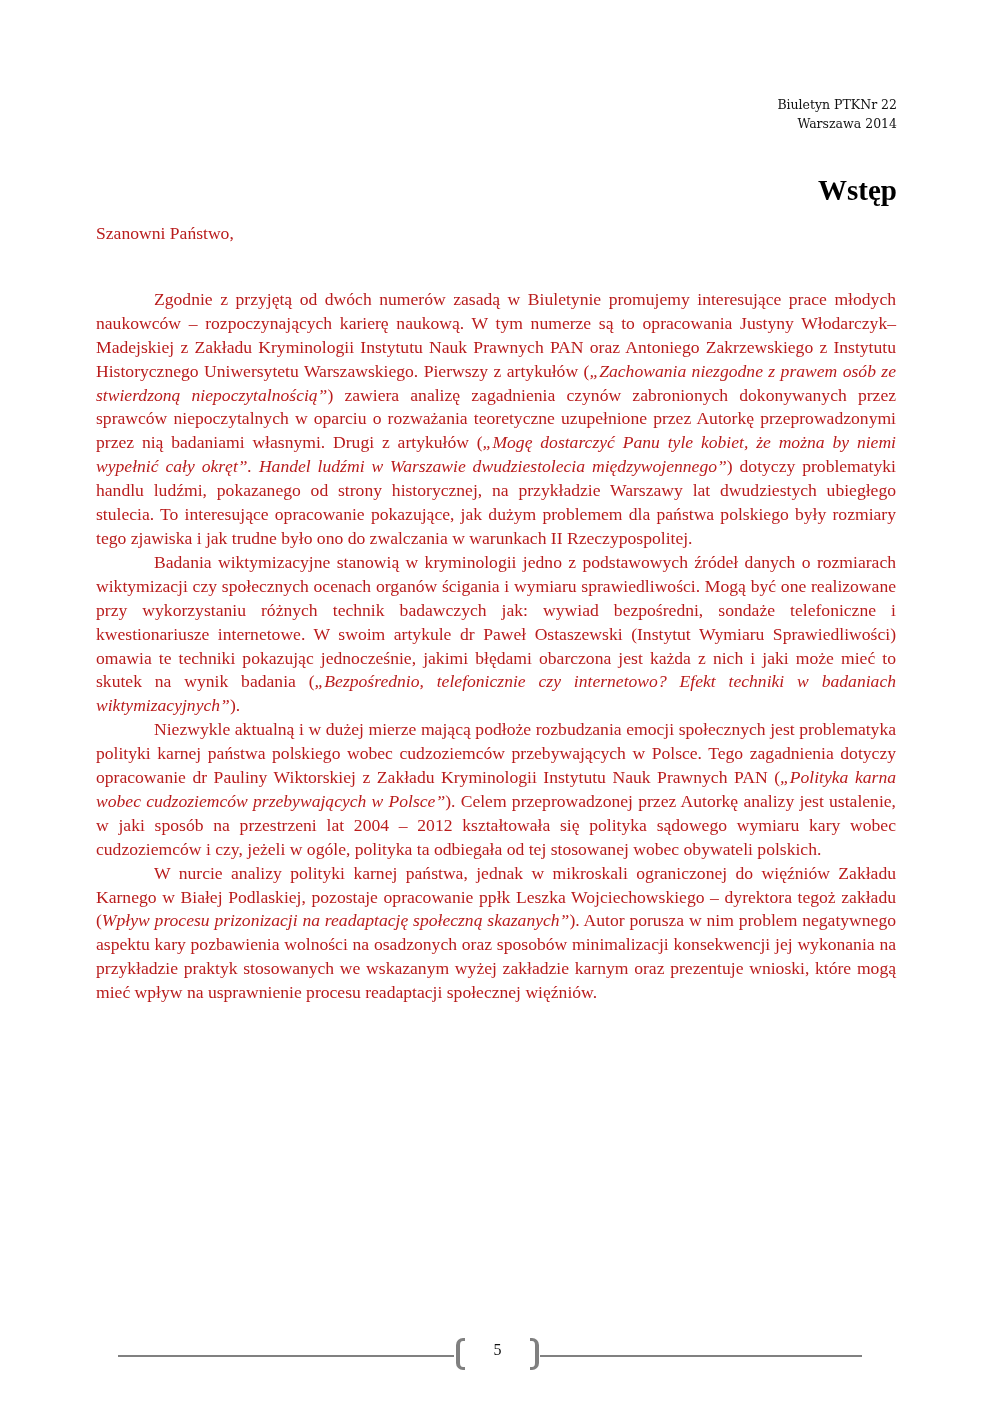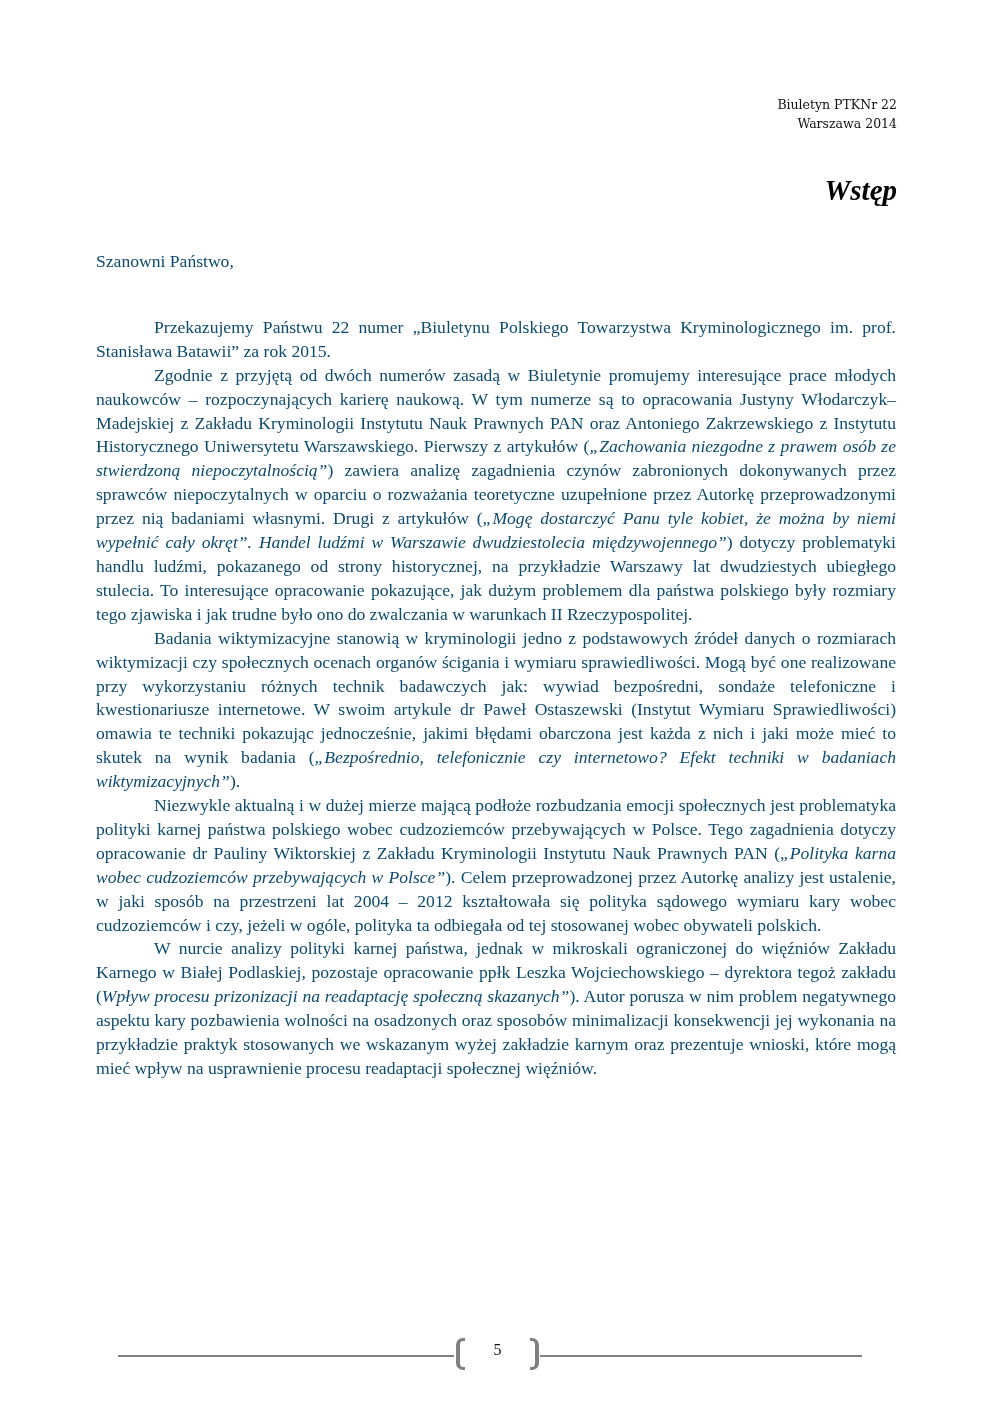--- a/index.html
+++ b/index.html
@@ -1,20 +1,20 @@
 <!DOCTYPE html>
 <html><head>
 <meta charset="utf-8">
 <style>
   html, body { margin: 0; padding: 0; background: #ffffff; }
   body { width: 992px; height: 1403px; position: relative; overflow: hidden; color: #111; }
   .page { position: absolute; left: 0; top: 0; width: 992px; height: 1083px; }
   .header { position: absolute; right: 95px; top: 95px; text-align: right; font-family: "DejaVu Serif", serif; font-size: 12.5px; line-height: 19px; color: #111; }
-  .title { position: absolute; right: 95px; top: 174px; font-family: "Liberation Serif", serif; font-weight: bold; font-size: 29px; color: #000; font-style: italic; }
-  .body-text { position: absolute; left: 96px; top: 250px; width: 800px; font-family: "Liberation Serif", serif; font-size: 17.6px; line-height: 23.9px; text-align: justify; color: #0c4a6e; }
+  .title { position: absolute; right: 95px; top: 174px; font-family: "Liberation Serif", serif; font-weight: bold; font-size: 29px; color: #000; }
+  .body-text { position: absolute; left: 96px; top: 222px; width: 800px; font-family: "Liberation Serif", serif; font-size: 17.6px; line-height: 23.9px; text-align: justify; color: #b91c1c; }
   .salutation { margin: 0 0 42px 0; text-align: left; }
   .para { margin: 0; text-indent: 58px; text-align: justify; }
   .para i { font-style: italic; }
   .footer { position: absolute; left: 0; top: 1330px; width: 992px; height: 60px; }
   .footer .line-left { position: absolute; left: 118px; top: 25px; width: 336px; height: 2px; background: #808080; }
   .footer .line-right { position: absolute; left: 540px; top: 25px; width: 322px; height: 2px; background: #808080; }
   .footer .bracket-left { position: absolute; left: 456px; top: 8px; width: 9px; height: 32px; border-left: 4px solid #808080; border-top: 3px solid #808080; border-bottom: 3px solid #808080; border-radius: 7px 0 0 7px; box-sizing: border-box; }
   .footer .bracket-right { position: absolute; left: 530px; top: 8px; width: 9px; height: 32px; border-right: 4px solid #808080; border-top: 3px solid #808080; border-bottom: 3px solid #808080; border-radius: 0 7px 7px 0; box-sizing: border-box; }
   .footer .page-num { position: absolute; left: 465px; width: 65px; top: 11px; text-align: center; font-family: "Liberation Serif", serif; font-size: 16px; color: #111; }
 </style>
@@ -26,23 +26,20 @@
   <div class="header">
     <div>Biuletyn PTKNr 22</div>
     <div>Warszawa 2014</div>
   </div>
 
   <div class="title">Wstęp</div>
 
   <div class="body-text">
     <p class="salutation">Szanowni Państwo,</p>
 
-    <p class="para">
-      <span>Przekazujemy Państwu 22 numer „Biuletynu Polskiego Towarzystwa Kryminologicznego im. prof. Stanisława Batawii” za rok 2015.</span>
-    </p>
 
     <p class="para">
       <span>Zgodnie z przyjętą od dwóch numerów zasadą w Biuletynie promujemy interesujące prace młodych naukowców – rozpoczynających karierę naukową. W tym numerze są to opracowania Justyny Włodarczyk–Madejskiej z Zakładu Kryminologii Instytutu Nauk Prawnych PAN oraz Antoniego Zakrzewskiego z Instytutu Historycznego Uniwersytetu Warszawskiego. Pierwszy z artykułów (</span><i>„Zachowania niezgodne z prawem osób ze stwierdzoną niepoczytalnością”</i><span>) zawiera analizę zagadnienia czynów zabronionych dokonywanych przez sprawców niepoczytalnych w oparciu o rozważania teoretyczne uzupełnione przez Autorkę przeprowadzonymi przez nią badaniami własnymi. Drugi z artykułów (</span><i>„Mogę dostarczyć Panu tyle kobiet, że można by niemi wypełnić cały okręt”. Handel ludźmi w Warszawie dwudziestolecia międzywojennego”</i><span>) dotyczy problematyki handlu ludźmi, pokazanego od strony historycznej, na przykładzie Warszawy lat dwudziestych ubiegłego stulecia. To interesujące opracowanie pokazujące, jak dużym problemem dla państwa polskiego były rozmiary tego zjawiska i jak trudne było ono do zwalczania w warunkach II Rzeczypospolitej.</span>
     </p>
 
     <p class="para">
       <span>Badania wiktymizacyjne stanowią w kryminologii jedno z podstawowych źródeł danych o rozmiarach wiktymizacji czy społecznych ocenach organów ścigania i wymiaru sprawiedliwości. Mogą być one realizowane przy wykorzystaniu różnych technik badawczych jak: wywiad bezpośredni, sondaże telefoniczne i kwestionariusze internetowe. W swoim artykule dr Paweł Ostaszewski (Instytut Wymiaru Sprawiedliwości) omawia te techniki pokazując jednocześnie, jakimi błędami obarczona jest każda z nich i jaki może mieć to skutek na wynik badania (</span><i>„Bezpośrednio, telefonicznie czy internetowo? Efekt techniki w badaniach wiktymizacyjnych”</i><span>).</span>
     </p>
 
     <p class="para">

